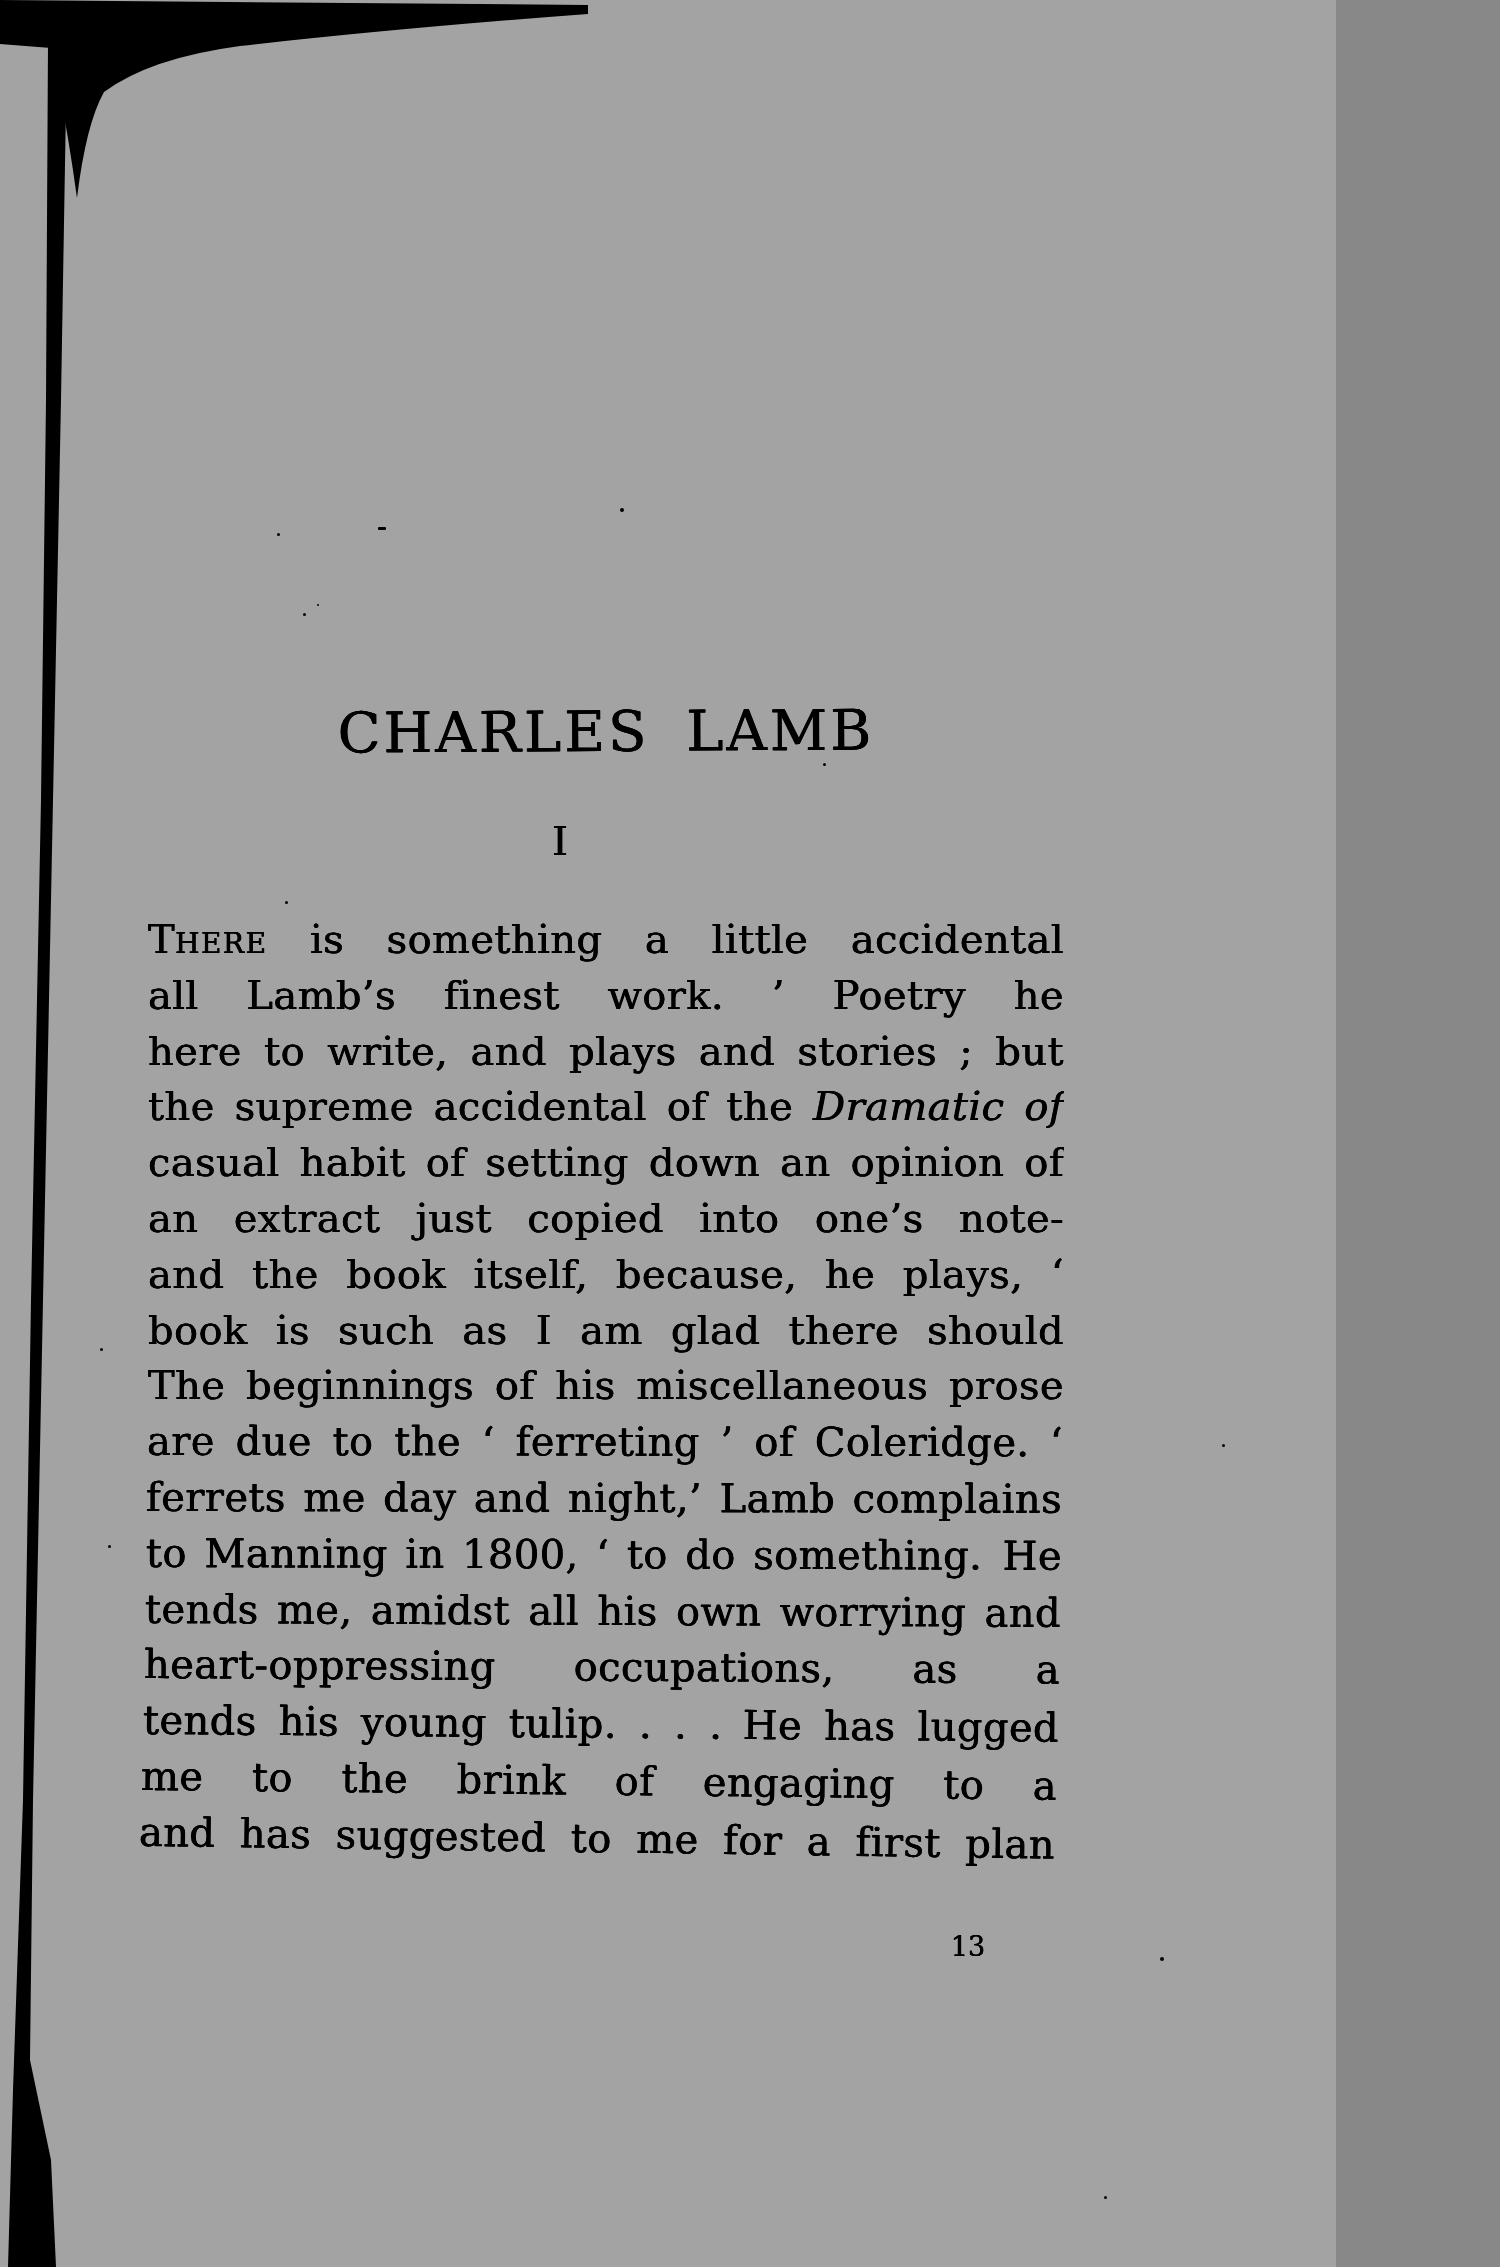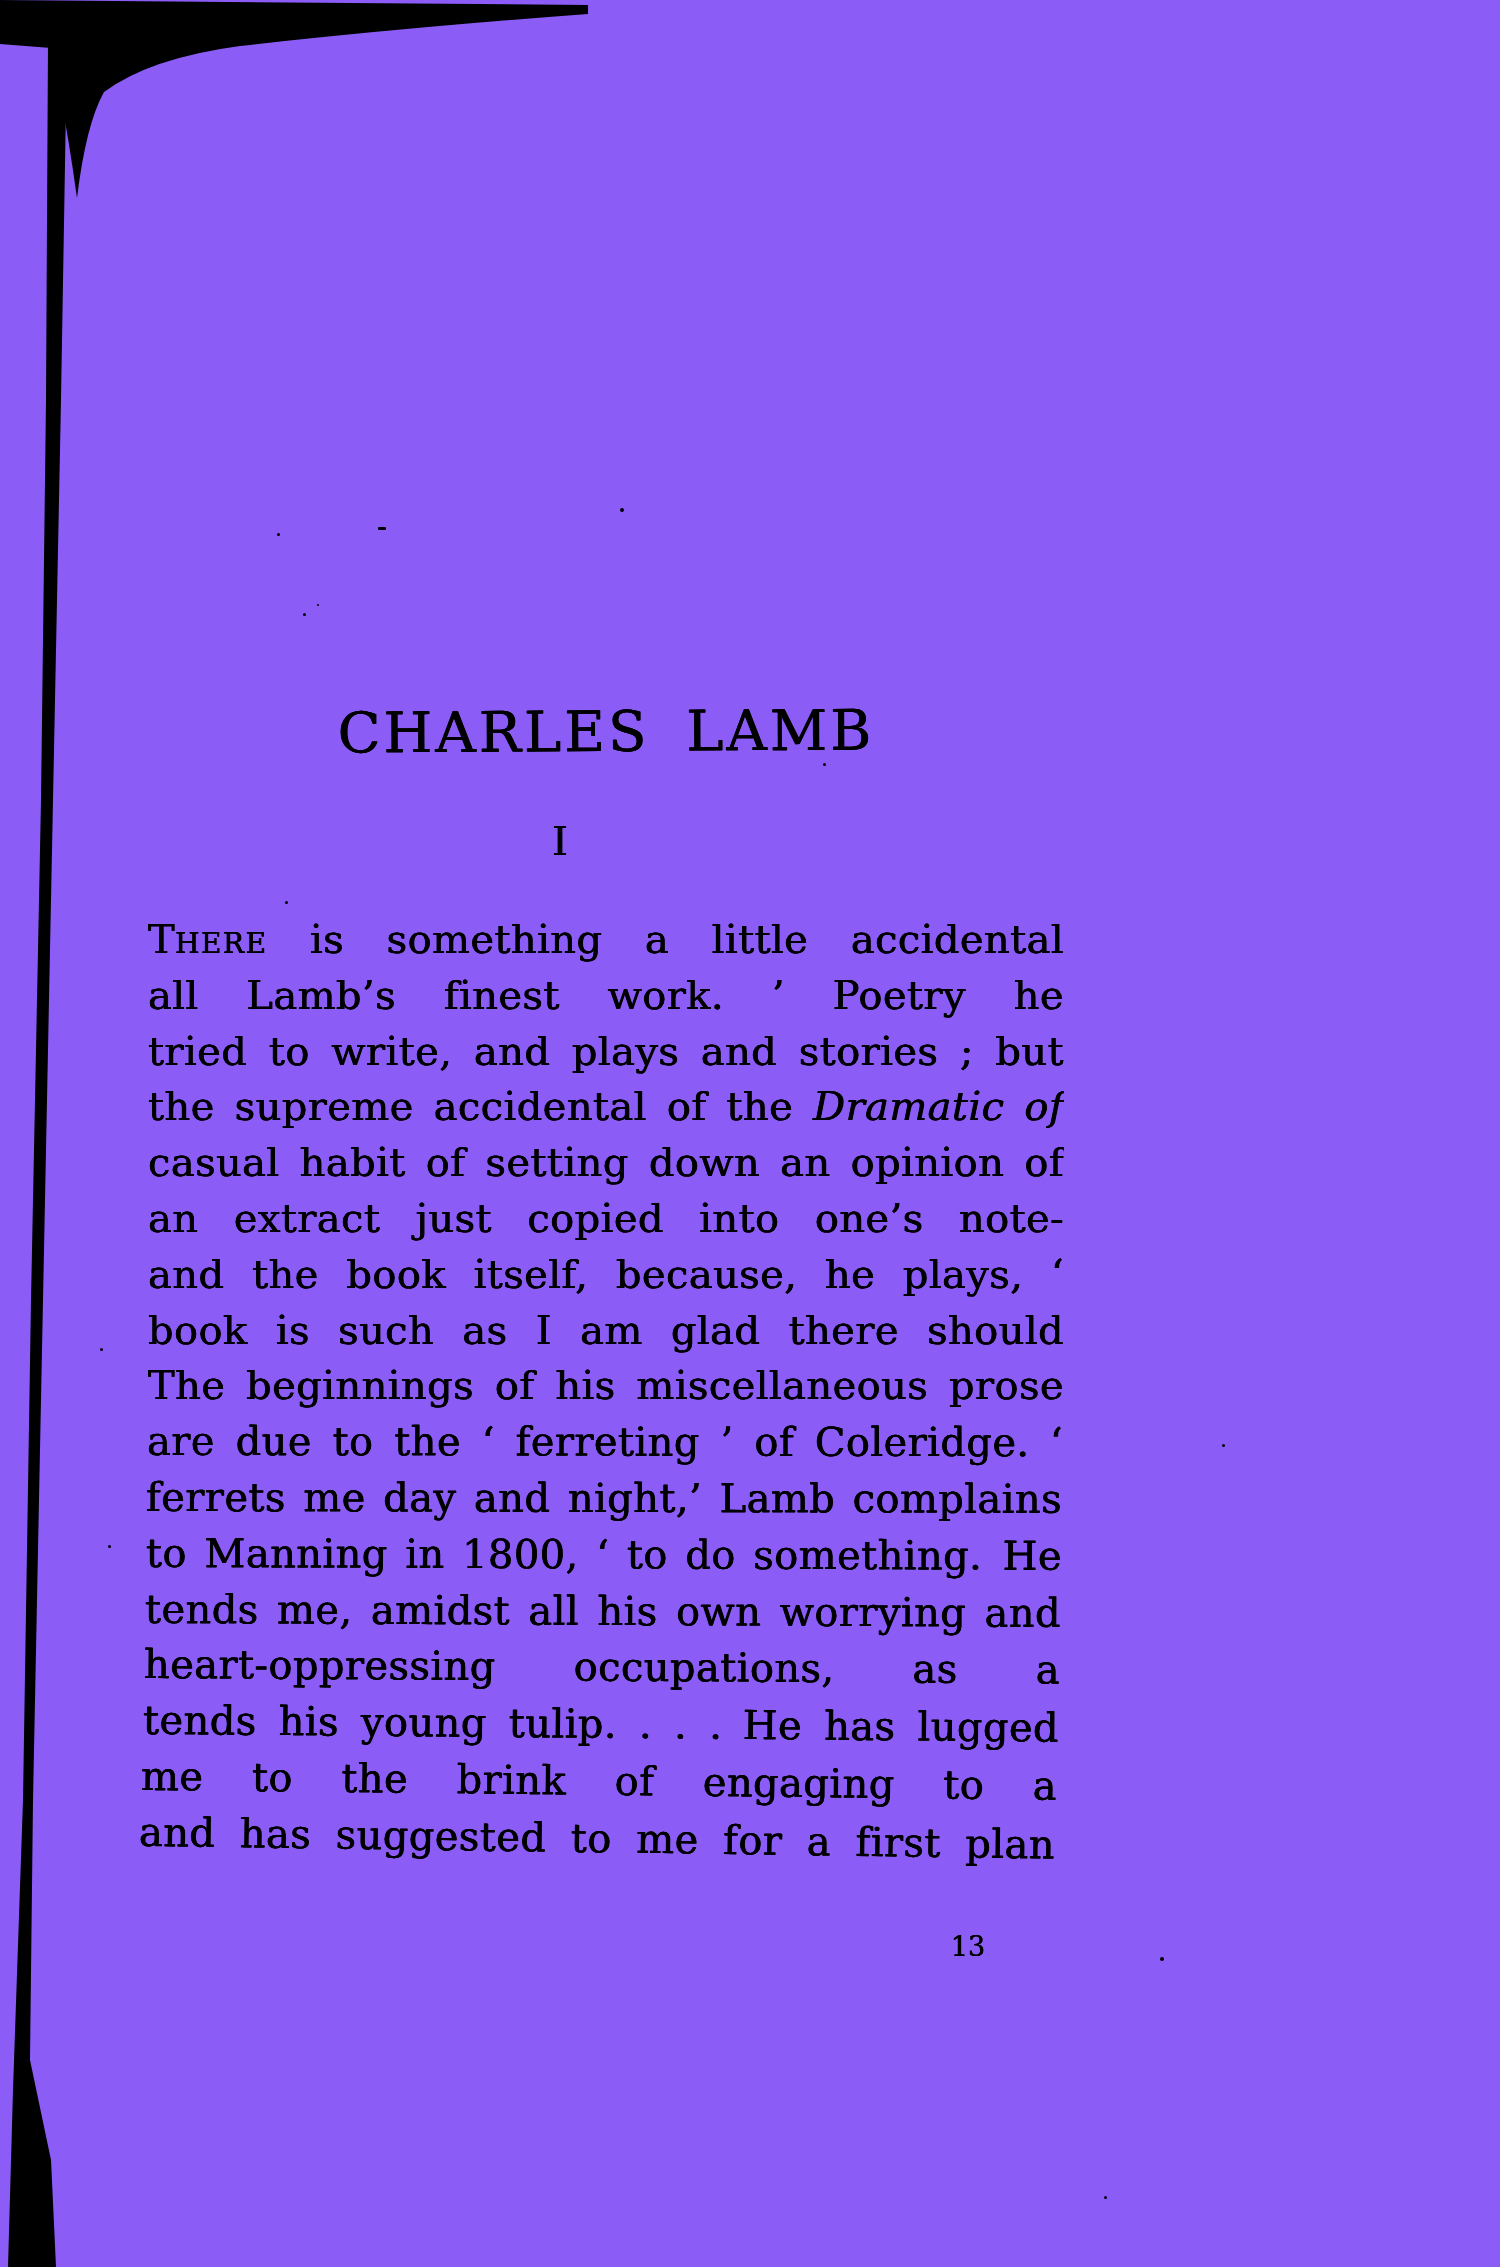--- a/index.html
+++ b/index.html
@@ -1,17 +1,17 @@
 <!DOCTYPE html>
 <html><head>
 <meta charset="utf-8">
 <style>
   html,body{margin:0;padding:0;background:#888;}
   .page{
-    position:relative;width:1500px;height:2267px;background:#8b5cf6;
+    position:relative;width:1336px;height:2267px;background:#a3a3a3;
     overflow:hidden;color:#000;
     font-family:"DejaVu Serif","Liberation Serif",serif;
   }
   .ink{text-shadow:0.35px 0 0 currentColor,-0.35px 0 0 currentColor;}
   .title{
     position:absolute;left:148px;top:701px;width:916px;height:62px;
     text-align:center;font-size:56px;line-height:62px;letter-spacing:3px;
     word-spacing:16px;white-space:nowrap;transform:rotate(-0.3deg);
   }
   .section{
@@ -71,21 +71,21 @@
   <div class="speck" style="left:1160px;top:1957px;width:4px;height:4px;"></div>
   <div class="speck" style="left:1104px;top:2196px;width:3px;height:3px;"></div>
 
   <div class="title ink">CHARLES LAMB</div>
 
   <div class="section ink">I</div>
 
   <div class="body">
       <div class="line"><span>T</span><span class="sc">here</span><span> is something a little accidental about</span></div>
       <div class="line"><span>all Lamb’s finest work. ’ Poetry he seriously</span></div>
-      <div class="line"><span>tried to write, and plays and stories ; but</span></div>
+      <div class="line"><span>here to write, and plays and stories ; but</span></div>
       <div class="line"><span>the supreme accidental of the </span><span class="it">Dramatic of</span></div>
       <div class="line"><span>casual habit of setting down an opinion of</span></div>
       <div class="line"><span>an extract just copied into one’s note-book,</span></div>
       <div class="line"><span>and the book itself, because, he plays, ‘ the</span></div>
       <div class="line"><span>book is such as I am glad there should be.’</span></div>
       <div class="line"><span>The beginnings of his miscellaneous prose</span></div>
       <div class="line"><span>are due to the ‘ ferreting ’ of Coleridge. ‘ He</span></div>
       <div class="line"><span>ferrets me day and night,’ Lamb complains</span></div>
       <div class="line"><span>to Manning in 1800, ‘ to do something. He</span></div>
       <div class="line"><span>tends me, amidst all his own worrying and</span></div>

